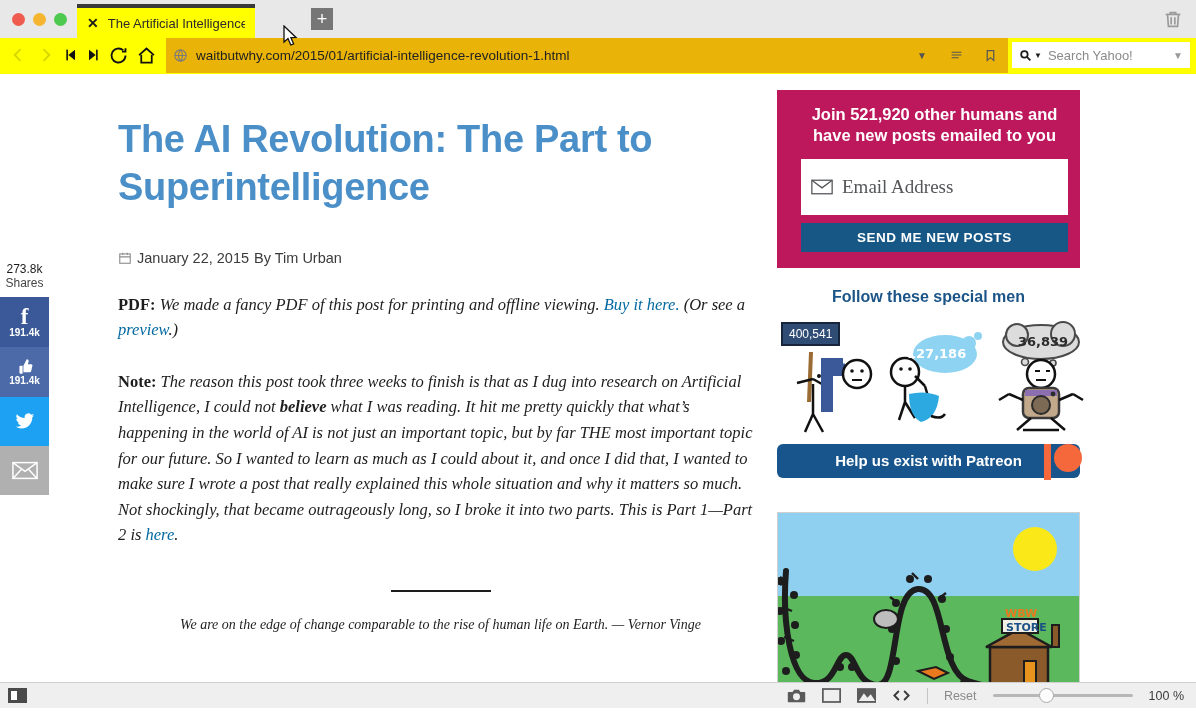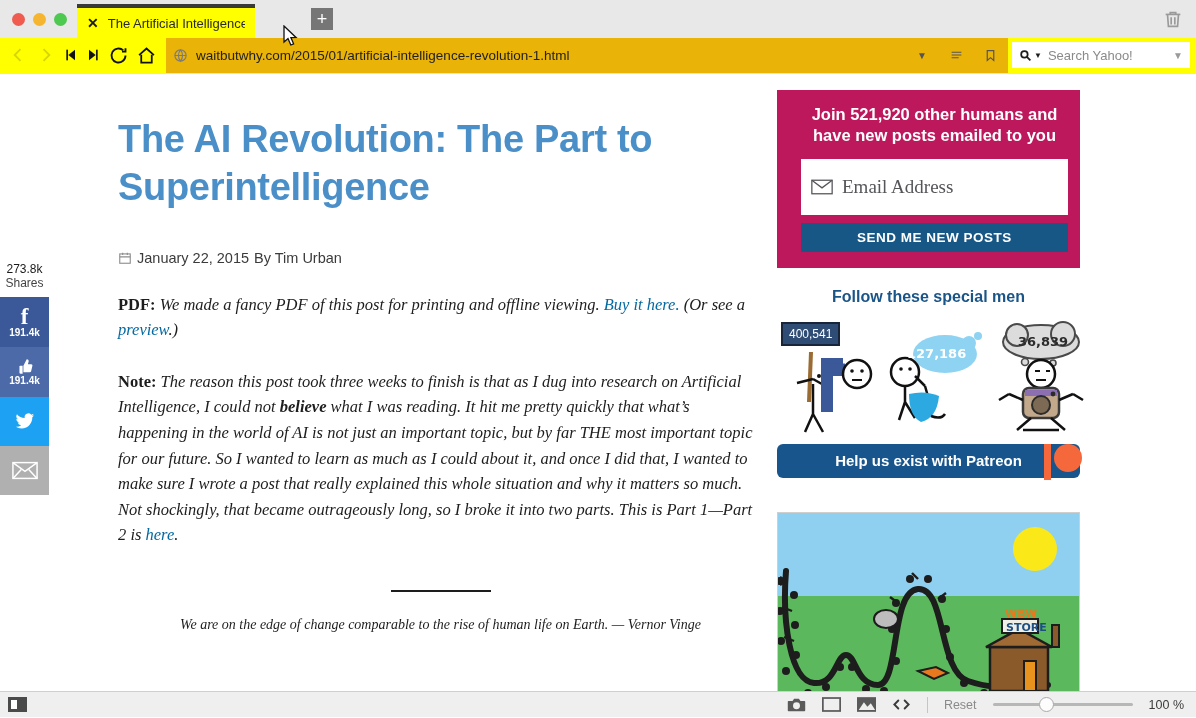--- a/index.html
+++ b/index.html
@@ -188,21 +188,21 @@
   #store-sun { position:absolute; right:22px; top:14px; width:44px; height:44px; border-radius:50%; background:#fbe819; }
   #store-title {
     position:absolute; left:22px; top:10px; font-size:24px;
     font-weight:bold; letter-spacing:0.5px; font-family:"DejaVu Sans", sans-serif;
   }
   #store-title .w1 { color:#e8791e; }
   #store-title .w2 { color:#1b4f86; }
 
   
   #statusbar {
-    position:absolute; left:0; bottom:1px; width:1196px; height:26px;
+    position:absolute; left:0; bottom:10px; width:1196px; height:26px;
     background:#efefef; border-top:1px solid #cfcfcf;
     display:flex; align-items:center;
   }
   #sb-left { padding-left:8px; display:flex; align-items:center; }
   #sb-toggle { width:19px; height:15px; background:#4a4a4a; display:flex; }
   #sb-toggle .l { width:6px; background:#fff; margin:3px 0 3px 3px; }
   #sb-right {
     margin-left:auto; display:flex; align-items:center;
     gap:16px; padding-right:12px; color:#5a5a5a;
   }

